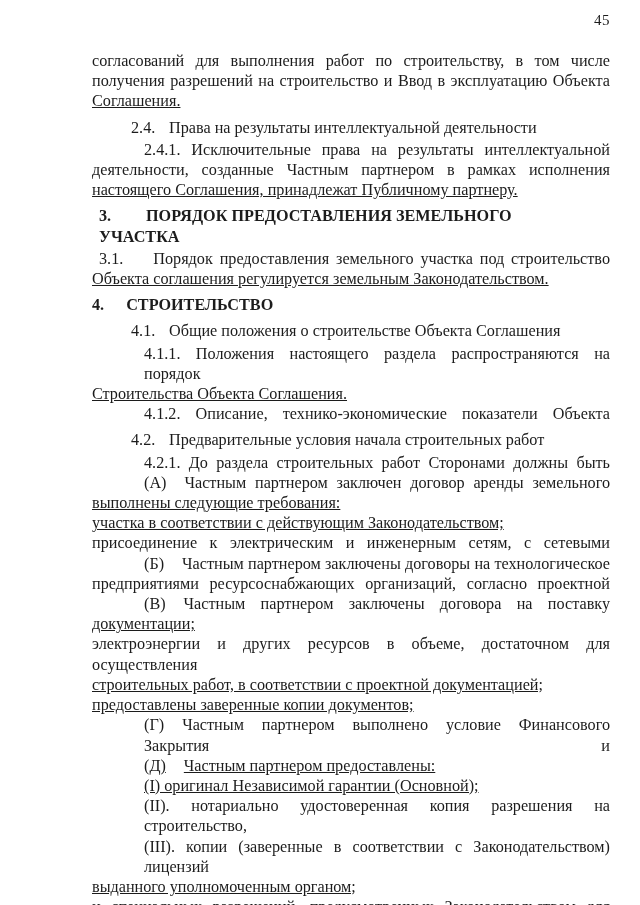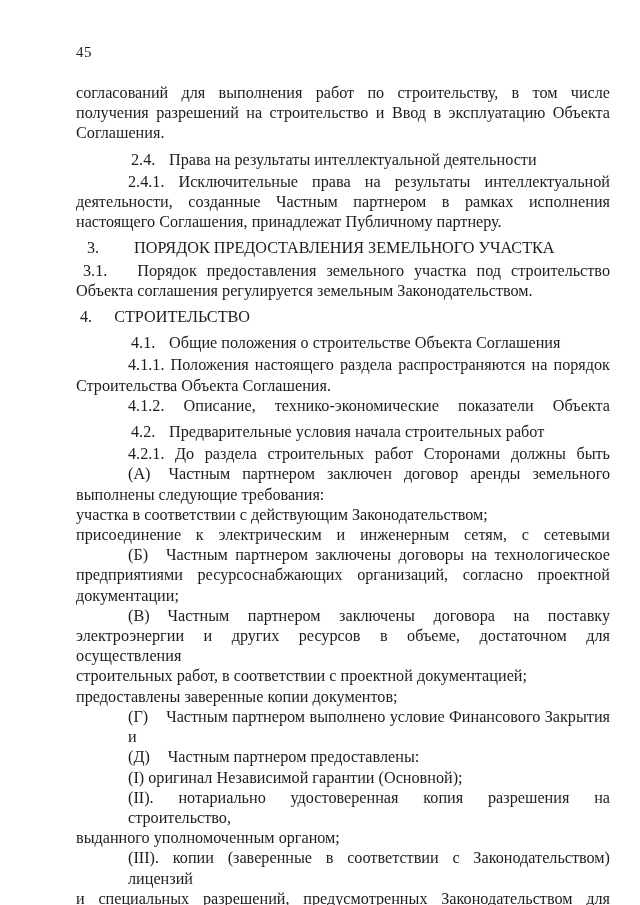--- a/index.html
+++ b/index.html
@@ -2,33 +2,33 @@
 <html><head>
 <meta charset="utf-8">
 <style>
   html,body { margin:0; padding:0; }
   body {
     width:640px; height:905px; background:#ffffff; overflow:hidden;
     font-family:"Liberation Serif","DejaVu Serif",serif; color:#1c1c1c;
   }
   .page { position:relative; width:640px; height:905px; background:#fff; overflow:hidden; }
   .pagenum {
-    width:534px; margin:44px 0 22px 76px; text-align:left;
+    width:534px; margin:12px 0 22px 76px; text-align:right;
     font-size:15px; letter-spacing:0.5px;
   }
   .doc { margin-left:76px; width:534px; font-size:16.2px; line-height:20.2px; }
-  .ln { text-align:justify; text-align-last:justify; min-height:20.2px; }
-  .ln.end { text-align-last:left; }
+  .ln { text-align:justify; text-align-last:justify; min-height:20.2px;margin-left:16px; }
+  .ln.end { text-align-last:left;text-decoration:underline; }
   .ln.ind { padding-left:52px; }
   .ln.n31 { padding-left:7px; }
   .tab { display:inline-block; width:18px; }
   .tab.w30 { width:30px; }
   .hsub { font-weight:normal; padding-left:55px; margin:6px 0 2px; }
   .hsub .num { display:inline-block; width:38px; }
-  .hmain { font-weight:normal; margin:6px 4px 2px; }
+  .hmain { font-weight:bold; margin:6px 16px 2px; }
   .hmain.wide { padding-left:7px; }
   .hmain.wide .num { display:inline-block; width:47px; }
   .hmain.center { text-align:left; }
   .hmain.center .num { margin-right:22px; }
 </style>
 </head>
 <body>
 
 <div class="page">
   <div class="pagenum">45</div>
@@ -49,26 +49,26 @@
       <div class="ln end">Строительства Объекта Соглашения.</div>
       <div class="ln ind">4.1.2. Описание, технико-экономические показатели Объекта</div>
       <div class="hsub"><span class="num">4.2.</span><span class="ttl">Предварительные условия начала строительных работ</span></div>
       <div class="ln ind">4.2.1. До раздела строительных работ Сторонами должны быть</div>
       <div class="ln ind">(А)<span class="tab"></span>Частным партнером заключен договор аренды земельного</div>
       <div class="ln end">выполнены следующие требования:</div>
       <div class="ln end">участка в соответствии с действующим Законодательством;</div>
       <div class="ln">присоединение к электрическим и инженерным сетям, с сетевыми</div>
       <div class="ln ind">(Б)<span class="tab"></span>Частным партнером заключены договоры на технологическое</div>
       <div class="ln">предприятиями ресурсоснабжающих организаций, согласно проектной</div>
+      <div class="ln ind">(В)<span class="tab"></span>Частным партнером заключены договора на поставку</div>
       <div class="ln end">документации;</div>
-      <div class="ln ind">(В)<span class="tab"></span>Частным партнером заключены договора на поставку</div>
       <div class="ln">электроэнергии и других ресурсов в объеме, достаточном для осуществления</div>
       <div class="ln end">строительных работ, в соответствии с проектной документацией;</div>
       <div class="ln end">предоставлены заверенные копии документов;</div>
       <div class="ln ind">(Г)<span class="tab"></span>Частным партнером выполнено условие Финансового Закрытия и</div>
       <div class="ln ind end">(Д)<span class="tab"></span>Частным партнером предоставлены:</div>
       <div class="ln ind end">(I) оригинал Независимой гарантии (Основной);</div>
       <div class="ln ind">(II). нотариально удостоверенная копия разрешения на строительство,</div>
+      <div class="ln ind">(III). копии (заверенные в соответствии с Законодательством) лицензий</div>
       <div class="ln end">выданного уполномоченным органом;</div>
-      <div class="ln ind">(III). копии (заверенные в соответствии с Законодательством) лицензий</div>
       <div class="ln">и специальных разрешений, предусмотренных Законодательством для</div>
     </div>
 </div>
 
 </body></html>

